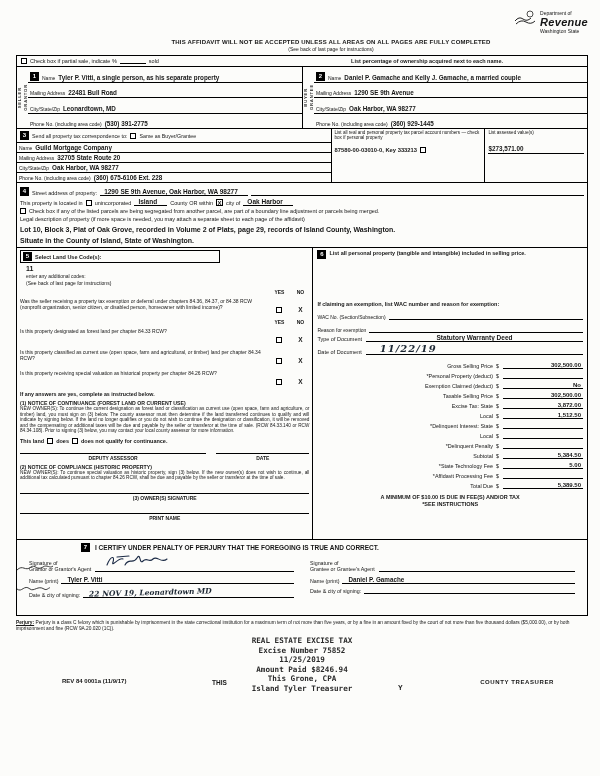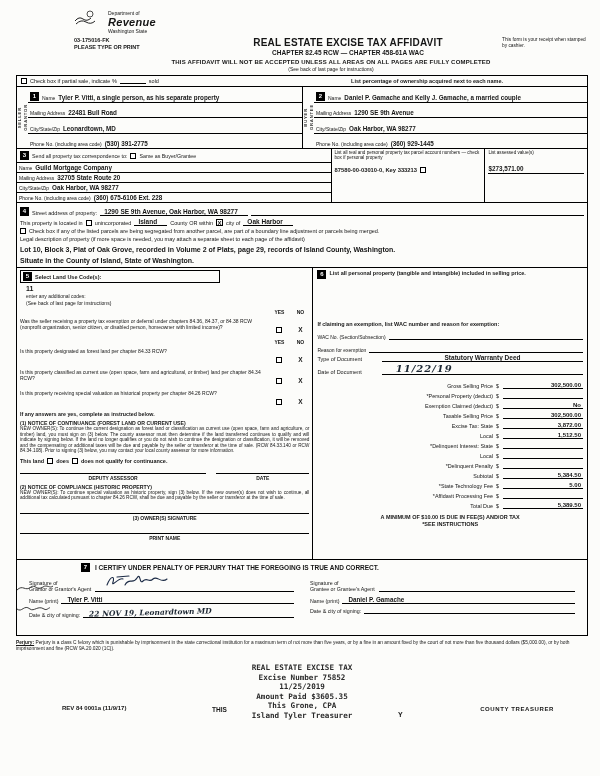--- a/index.html
+++ b/index.html
@@ -2,21 +2,21 @@
 <html><head>
 <meta charset="utf-8">
 <style>
   *{margin:0;padding:0;box-sizing:border-box;}
   html,body{width:600px;height:776px;}
   body{background:#d9d9d5;font-family:"Liberation Sans",sans-serif;color:#161616;}
   .page{width:600px;height:776px;background:#fcfcfa;padding:10px 12px 6px 16px;position:relative;overflow:hidden;}
 
   
   .hdr{margin-left:58px;}
-  .logo-row{display:flex;gap:12px;align-items:flex-start;height:26px;}
+  .logo-row{display:flex;gap:4px;align-items:flex-start;height:26px;justify-content:flex-end;}
   .dept .d1{font-size:5px;}
   .dept .d2{font-size:11px;font-weight:bold;font-style:italic;letter-spacing:.3px;}
   .dept .d3{font-size:5px;}
   .hdr-mid{display:flex;align-items:flex-start;margin-top:1px;}
   .code-block{width:120px;font-size:5.5px;font-weight:bold;line-height:7px;}
   .title-block{flex:1;text-align:center;}
   .title{font-size:10px;font-weight:bold;letter-spacing:.2px;}
   .chapter{font-size:6.5px;font-weight:bold;margin-top:1px;}
   .receipt-note{width:86px;font-size:4.8px;line-height:5.6px;}
   .warning{text-align:center;font-size:6px;font-weight:bold;margin-top:3px;letter-spacing:.2px;}
@@ -80,21 +80,21 @@
   .thisland{font-size:5.5px;font-weight:bold;margin-top:4px;display:flex;align-items:center;gap:3px;}
   .da-row{display:flex;gap:10px;margin-top:9px;}
   .da-cell{border-top:1px solid #000;font-size:5px;font-weight:bold;text-align:center;padding-top:1px;}
   .ow-line{border-top:1px solid #000;font-size:5px;font-weight:bold;text-align:center;margin-top:12px;padding-top:1px;}
 
   .pp-head{display:flex;gap:3px;font-size:5.5px;font-weight:bold;align-items:flex-start;}
   .pp-blank{height:42px;}
   .exemption-label{font-size:5.5px;font-weight:bold;}
   .wac-row{display:flex;align-items:flex-end;font-size:5px;margin-top:6px;gap:3px;}
   .wline{flex:1;border-bottom:1px solid #000;height:7px;}
-  .doc-row{display:flex;align-items:flex-end;font-size:5.5px;margin-top:1px;gap:20px;}
+  .doc-row{display:flex;align-items:flex-end;font-size:5.5px;margin-top:1px;gap:4px;}
   .doc-val{flex:1;border-bottom:1px solid #000;text-align:center;font-weight:bold;font-size:6.5px;}
   .date-hand{flex:1;border-bottom:1px solid #000;text-align:left;padding-left:14px;font-size:10px;letter-spacing:1px;}
   .money{margin-top:4px;}
   .mrow{display:flex;align-items:flex-end;height:10px;font-size:5.4px;}
   .mlabel{flex:1;text-align:right;padding-right:3px;}
   .mdollar{width:7px;}
   .mval{width:80px;border-bottom:1px solid #000;text-align:right;font-weight:bold;font-size:6px;padding-right:2px;min-height:7px;}
   .minnote{font-size:5.5px;font-weight:bold;text-align:center;margin-top:5px;line-height:7px;}
 
   .sec7{padding:3px 4px 4px;min-height:75px;}
@@ -106,21 +106,21 @@
   .sig-line{flex:1;border-bottom:1px solid #000;height:15px;position:relative;}
   .sig-svg{position:absolute;left:8px;bottom:-2px;}
   .np-row{display:flex;align-items:flex-end;font-size:5.3px;margin-top:4px;gap:3px;}
   .np-val{font-weight:bold;font-size:6.3px;border-bottom:1px solid #000;flex:1;padding-left:6px;}
   .hand-date{font-size:7.5px;transform:rotate(-1.5deg);display:inline-block;}
   .scribble{position:absolute;}
 
   .perjury{font-size:4.8px;line-height:5.6px;margin-top:4px;}
   .perjury .plabel{font-weight:bold;text-decoration:underline;}
 
-  .bottom{position:relative;height:104px;margin-top:8px;}
+  .bottom{position:relative;height:104px;margin-top:1px;}
   .stamp{position:absolute;left:50%;transform:translateX(-50%);top:4px;text-align:center;font-family:"DejaVu Sans Mono",monospace;font-weight:bold;color:#2a2a2a;}
   .stamp div{font-size:7.6px;line-height:9.5px;white-space:nowrap;}
   .rev{position:absolute;left:46px;top:46px;font-size:6px;font-weight:bold;}
   .this{position:absolute;left:196px;top:47px;font-size:6.5px;font-weight:bold;}
   .cty{position:absolute;right:34px;top:47px;font-size:6px;font-weight:bold;letter-spacing:.6px;}
   .strayY{position:absolute;left:382px;top:52px;font-size:7px;font-weight:bold;}
 </style>
 </head>
 <body>
 
@@ -134,31 +134,20 @@
           <path d="M1,11 Q5,6 9,9 T17,8" stroke="#222" stroke-width="1" fill="none"></path>
           <path d="M2,14 Q7,9 12,12 T21,11" stroke="#222" stroke-width="1" fill="none"></path>
         </svg>
       </span>
       <div class="dept">
         <div class="d1">Department of</div>
         <div class="d2">Revenue</div>
         <div class="d3">Washington State</div>
       </div>
     </div>
-    <div class="hdr-mid">
-      <div class="code-block">
-        <div>03-175016-FK</div>
-        <div>PLEASE TYPE OR PRINT</div>
-      </div>
-      <div class="title-block">
-        <div class="title">REAL ESTATE EXCISE TAX AFFIDAVIT</div>
-        <div class="chapter">CHAPTER 82.45 RCW — CHAPTER 458-61A WAC</div>
-      </div>
-      <div class="receipt-note">This form is your receipt when stamped by cashier.</div>
-    </div>
     <div class="warning">THIS AFFIDAVIT WILL NOT BE ACCEPTED UNLESS ALL AREAS ON ALL PAGES ARE FULLY COMPLETED</div>
     <div class="seeback">(See back of last page for instructions)</div>
   </div>
 
   <div class="form-body">
 
     <div class="rowA">
       <div class="rowA-left">
         <span class="cb"></span>
         <span>Check box if partial sale, indicate %</span>
@@ -515,21 +504,21 @@
   <div class="perjury">
     <span class="plabel">Perjury:</span>
     <span>Perjury is a class C felony which is punishable by imprisonment in the state correctional institution for a maximum term of not more than five years, or by a fine in an amount fixed by the court of not more than five thousand dollars ($5,000.00), or by both imprisonment and fine (RCW 9A.20.020 (1C)).</span>
   </div>
 
   <div class="bottom">
     <div class="stamp">
       <div>REAL ESTATE EXCISE TAX</div>
       <div>Excise Number 75852</div>
       <div>11/25/2019</div>
-      <div>Amount Paid $3605.35</div>
+      <div>Amount Paid $8246.94</div>
       <div>This Grone, CPA</div>
       <div>Island Tyler Treasurer</div>
     </div>
     <div class="rev">REV 84 0001a (11/9/17)</div>
     <div class="this">THIS</div>
     <div class="strayY">Y</div>
     <div class="cty">COUNTY TREASURER</div>
   </div>
 
 </div>

